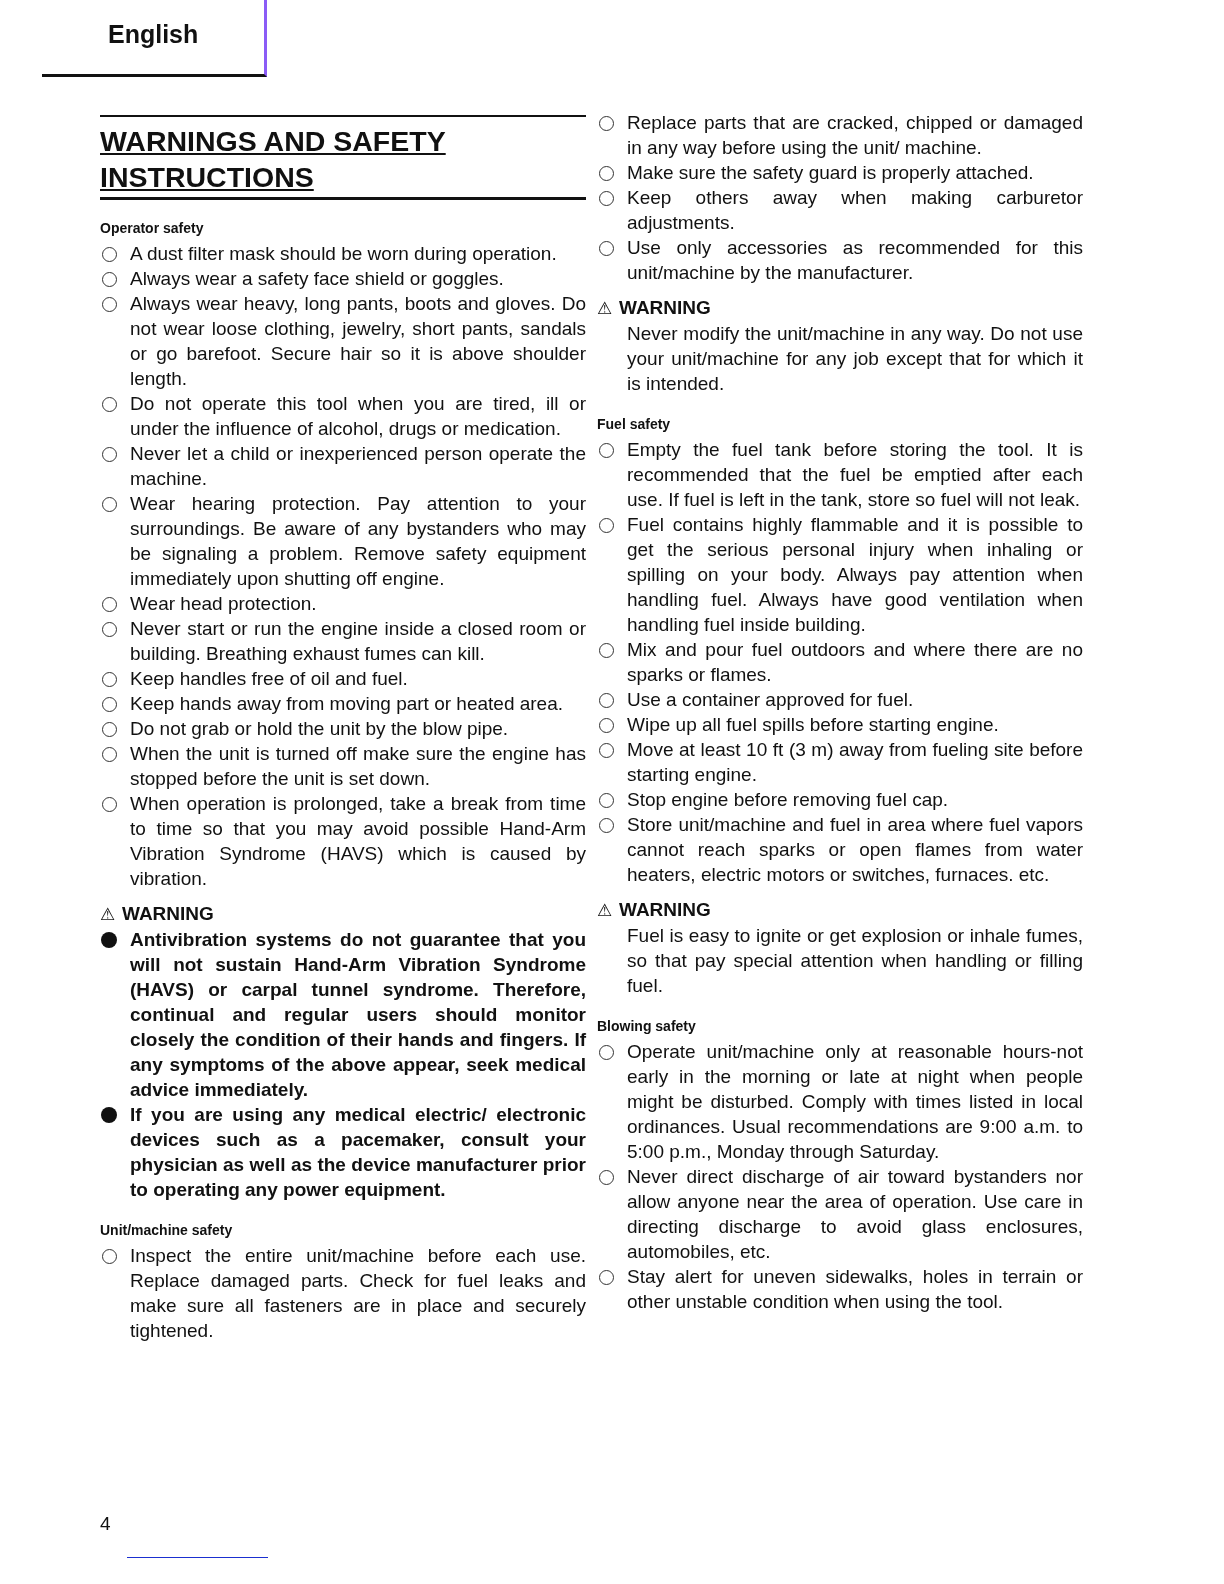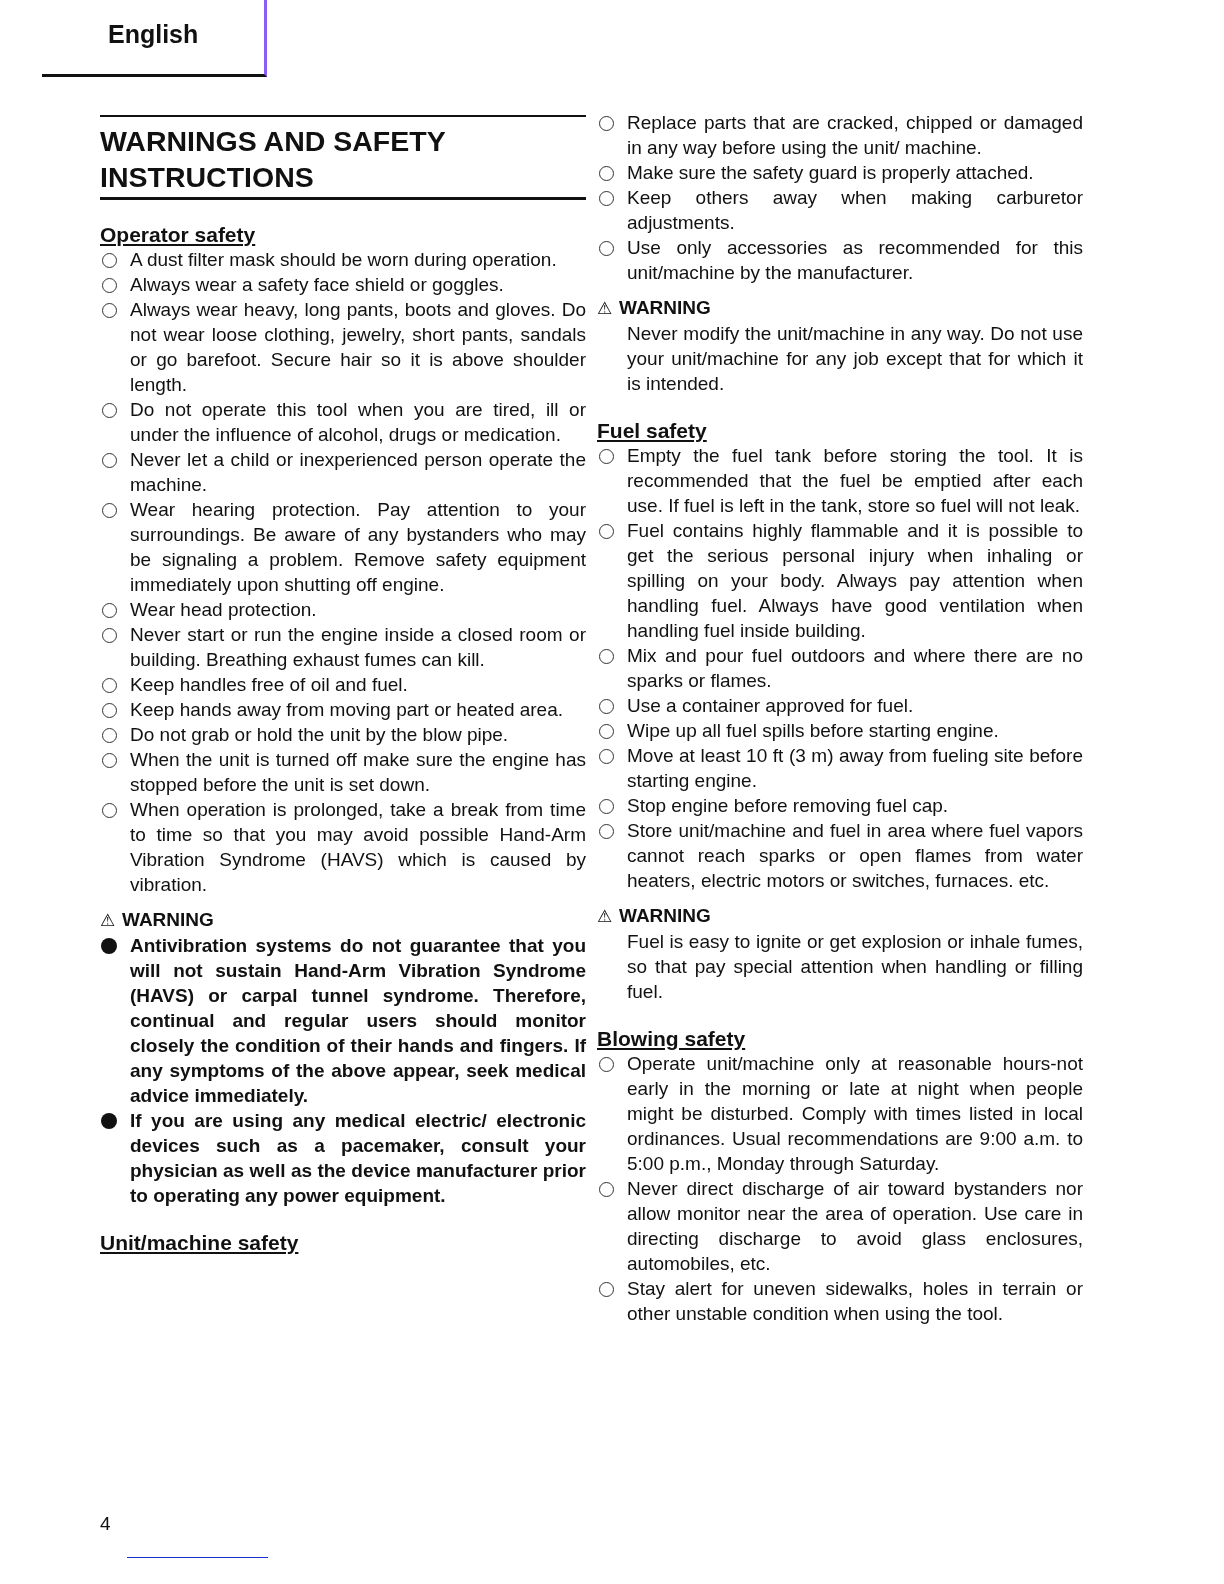--- a/index.html
+++ b/index.html
@@ -5,22 +5,22 @@
   html, body { margin:0; padding:0; background:#fff; }
   body { width:1224px; height:1584px; position:relative; overflow:hidden;
          font-family:"Liberation Sans", sans-serif; color:#111; }
   .tab { position:absolute; left:42px; top:0; width:222px; height:74px;
          border-right:3px solid #8b5cf6; border-bottom:3px solid #111; }
   .tab span { position:absolute; left:66px; top:20px; font-size:25px; font-weight:bold; }
   .col { position:absolute; top:110px; width:486px; font-size:19px; line-height:25px; }
   .col.left { left:100px; }
   .col.right { left:597px; top:110px; }
   .title { border-top:2px solid #111; border-bottom:3px solid #111; margin-top:5px;
-           font-size:28.5px; font-weight:bold; line-height:36px; padding:6px 0 2px 0; }
-  .h { font-weight:bold; font-size:21px; margin-top:22px;text-decoration:underline; }
+           font-size:28.5px; font-weight:bold; line-height:36px; padding:6px 0 2px 0;text-decoration:underline; }
+  .h { font-weight:bold; font-size:14px; margin-top:16px; }
   ul { list-style:none; margin:0; padding:0; }
   li { position:relative; padding-left:30px; text-align:justify; text-align-last:left; }
   li.o::before { content:""; position:absolute; left:2px; top:6px; width:13px; height:13px;
                  border:1px solid #333; border-radius:50%; }
   li.b::before { content:""; position:absolute; left:1px; top:5px; width:16px; height:16px;
                  background:#111; border-radius:50%; }
   .warn-h { font-weight:bold; margin-top:10px; font-size:19px; }
   .warn-h .tri { display:inline-block; width:22px; font-weight:normal; font-size:17px; }
   .warn-b { font-weight:normal; padding-left:30px; text-align:justify; text-align-last:left; }
   li.wb { font-weight:bold; }
@@ -56,20 +56,23 @@
 
   <div class="warn-h">
     <span class="tri">⚠</span><span>WARNING</span>
   </div>
   <ul>
     <li class="b wb">Antivibration systems do not guarantee that you will not sustain Hand-Arm Vibration Syndrome (HAVS) or carpal tunnel syndrome. Therefore, continual and regular users should monitor closely the condition of their hands and fingers. If any symptoms of the above appear, seek medical advice immediately.</li>
     <li class="b wb">If you are using any medical electric/ electronic devices such as a pacemaker, consult your physician as well as the device manufacturer prior to operating any power equipment.</li>
   </ul>
 
   <div class="h">Unit/machine safety</div>
+  <ul>
+    <li class="o">Inspect the entire unit/machine before each use. Replace damaged parts. Check for fuel leaks and make sure all fasteners are in place and securely tightened.</li>
+  </ul>
 </div>
 
 <div class="col right">
   <ul>
     <li class="o">Replace parts that are cracked, chipped or damaged in any way before using the unit/ machine.</li>
     <li class="o">Make sure the safety guard is properly attached.</li>
     <li class="o">Keep others away when making carburetor adjustments.</li>
     <li class="o">Use only accessories as recommended for this unit/machine by the manufacturer.</li>
   </ul>
 
@@ -91,19 +94,19 @@
   </ul>
 
   <div class="warn-h">
     <span class="tri">⚠</span><span>WARNING</span>
   </div>
   <div class="warn-b">Fuel is easy to ignite or get explosion or inhale fumes, so that pay special attention when handling or filling fuel.</div>
 
   <div class="h">Blowing safety</div>
   <ul>
     <li class="o">Operate unit/machine only at reasonable hours-not early in the morning or late at night when people might be disturbed. Comply with times listed in local ordinances. Usual recommendations are 9:00 a.m. to 5:00 p.m., Monday through Saturday.</li>
-    <li class="o">Never direct discharge of air toward bystanders nor allow monitor near the area of operation. Use care in directing discharge to avoid glass enclosures, automobiles, etc.</li>
+    <li class="o">Never direct discharge of air toward bystanders nor allow anyone near the area of operation. Use care in directing discharge to avoid glass enclosures, automobiles, etc.</li>
     <li class="o">Stay alert for uneven sidewalks, holes in terrain or other unstable condition when using the tool.</li>
   </ul>
 </div>
 
 <div class="pg">4</div>
 <div class="blue"></div>
 
 </body></html>

